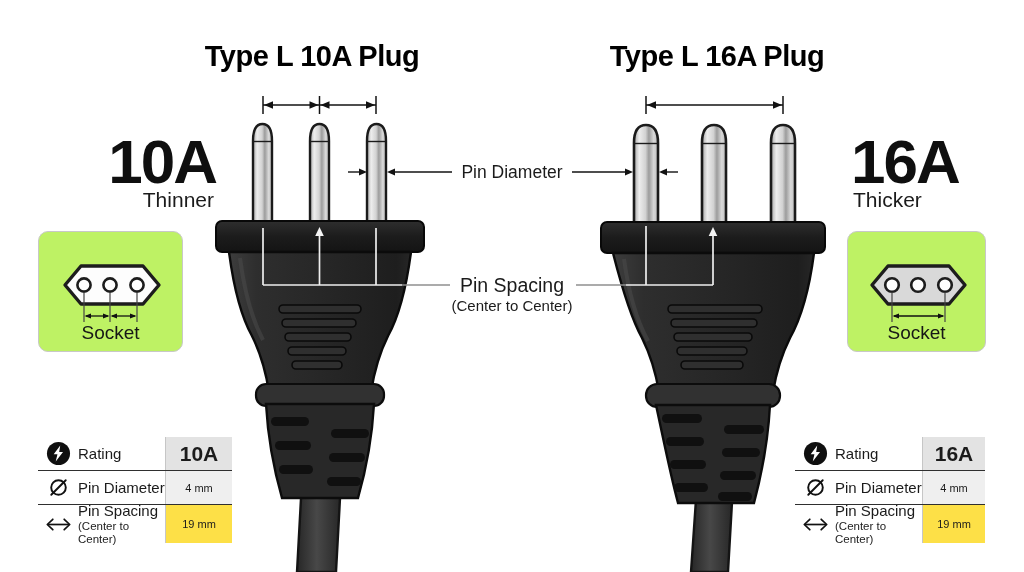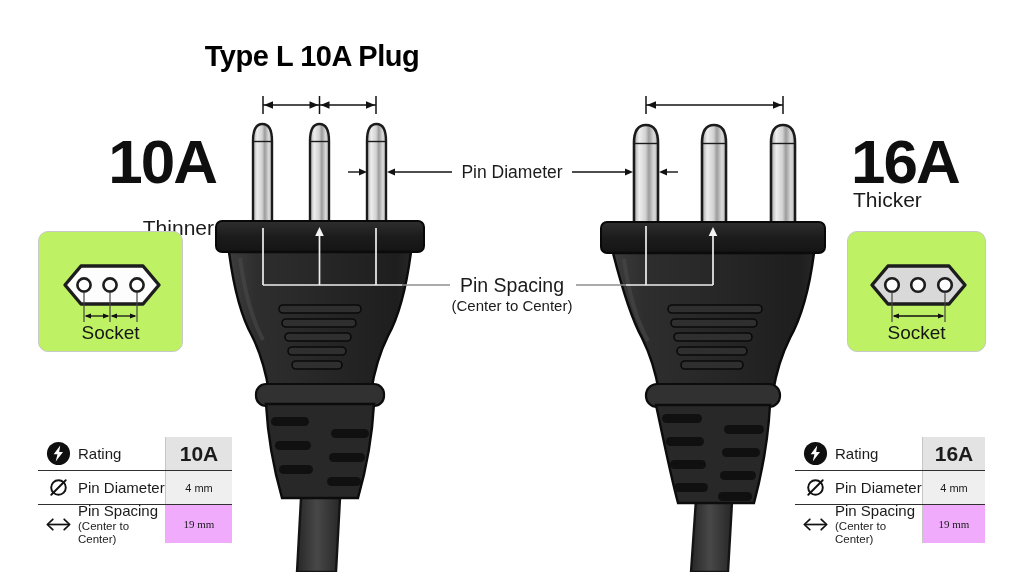--- a/index.html
+++ b/index.html
@@ -21,32 +21,33 @@
   .co-pin-spacing-sub{font-size:15px;}
   .spec-table{position:absolute;}
   .spec-row{display:flex;align-items:stretch;height:33px;}
   .spec-row.tall{height:38px;}
   .spec-row + .spec-row{border-top:1px solid #2f2f2f;}
   .spec-icon{width:40px;display:flex;align-items:center;justify-content:center;flex:none;}
   .spec-label{flex:1;display:flex;flex-direction:column;justify-content:center;font-size:15px;color:#1b1b1b;line-height:1.15;}
   .spec-label .sub{font-size:11.5px;margin-top:1px;color:#222;}
   .spec-value{width:66px;flex:none;border-left:1px solid #c6c6c6;display:flex;align-items:center;justify-content:center;font-size:11px;color:#1b1b1b;background:#efefef;}
   .spec-value.v1{font-size:21px;font-weight:700;background:#e3e3e3;}
-  .spec-value.v3{background:#f0abfc;font-family:Liberation Serif, serif;}
+  .spec-value.v3{background:#fde047;}
   #table-right .spec-value{width:62px;}
 </style>
 </head>
 <body>
 
 <div id="canvas">
 
   <div class="abs title" style="left:162px;top:40px;width:300px;">Type L 10A Plug</div>
+  <div class="abs title" style="left:567px;top:40px;width:300px;">Type L 16A Plug</div>
 
   <div class="abs amp" style="left:40px;top:131px;width:176px;text-align:right;">10A</div>
-  <div class="abs amp-note" style="left:40px;top:188px;width:174px;text-align:right;margin-top:28px;">Thinner</div>
+  <div class="abs amp-note" style="left:40px;top:188px;width:174px;text-align:right;">Thinner</div>
 
   <div class="abs amp" style="left:851px;top:131px;width:176px;text-align:left;">16A</div>
   <div class="abs amp-note" style="left:853px;top:188px;width:174px;text-align:left;">Thicker</div>
 
   <svg class="abs" style="left:0;top:0;" width="1024" height="572" viewBox="0 0 1024 572">
     <defs>
       <linearGradient id="pinGrad" x1="0" y1="0" x2="1" y2="0">
         <stop offset="0" stop-color="#a6a6a6"></stop>
           <stop offset=".22" stop-color="#ededed"></stop>
         <stop offset=".48" stop-color="#d2d2d2"></stop>

